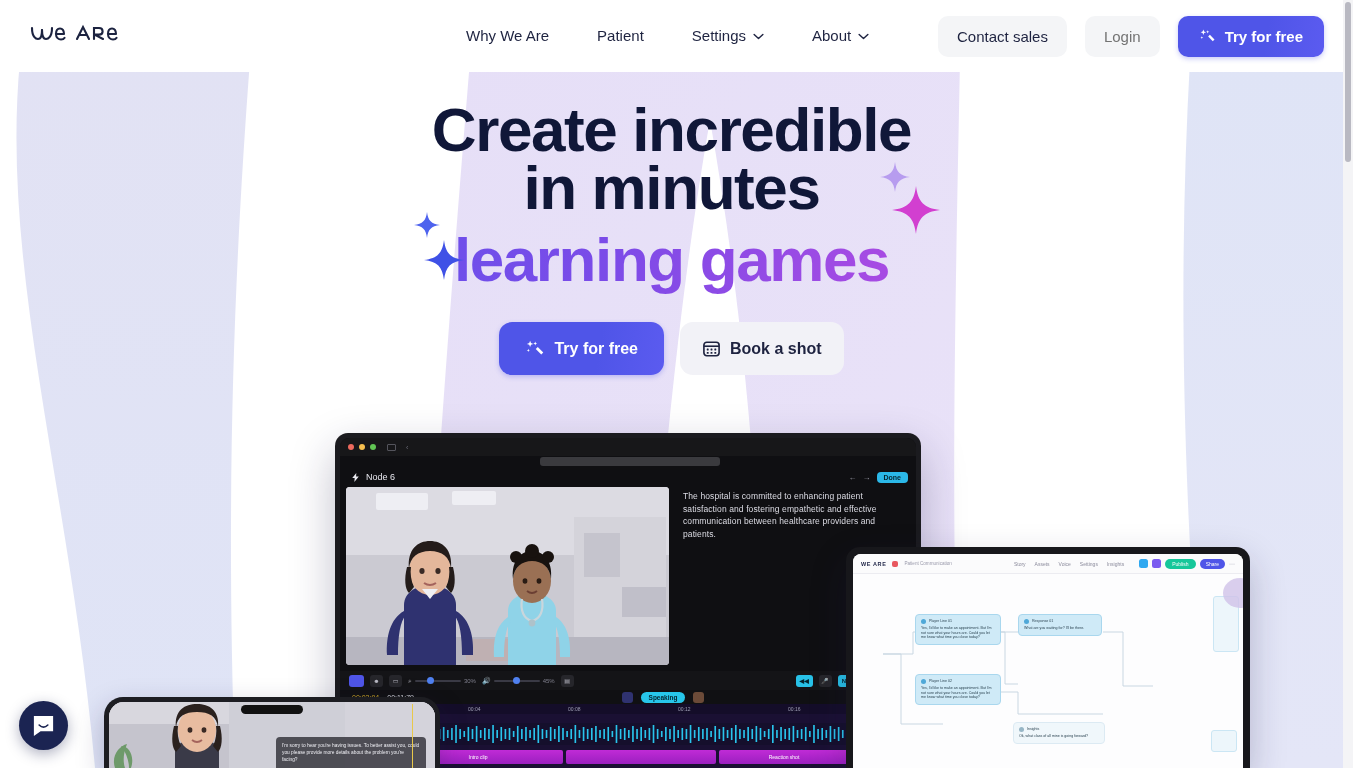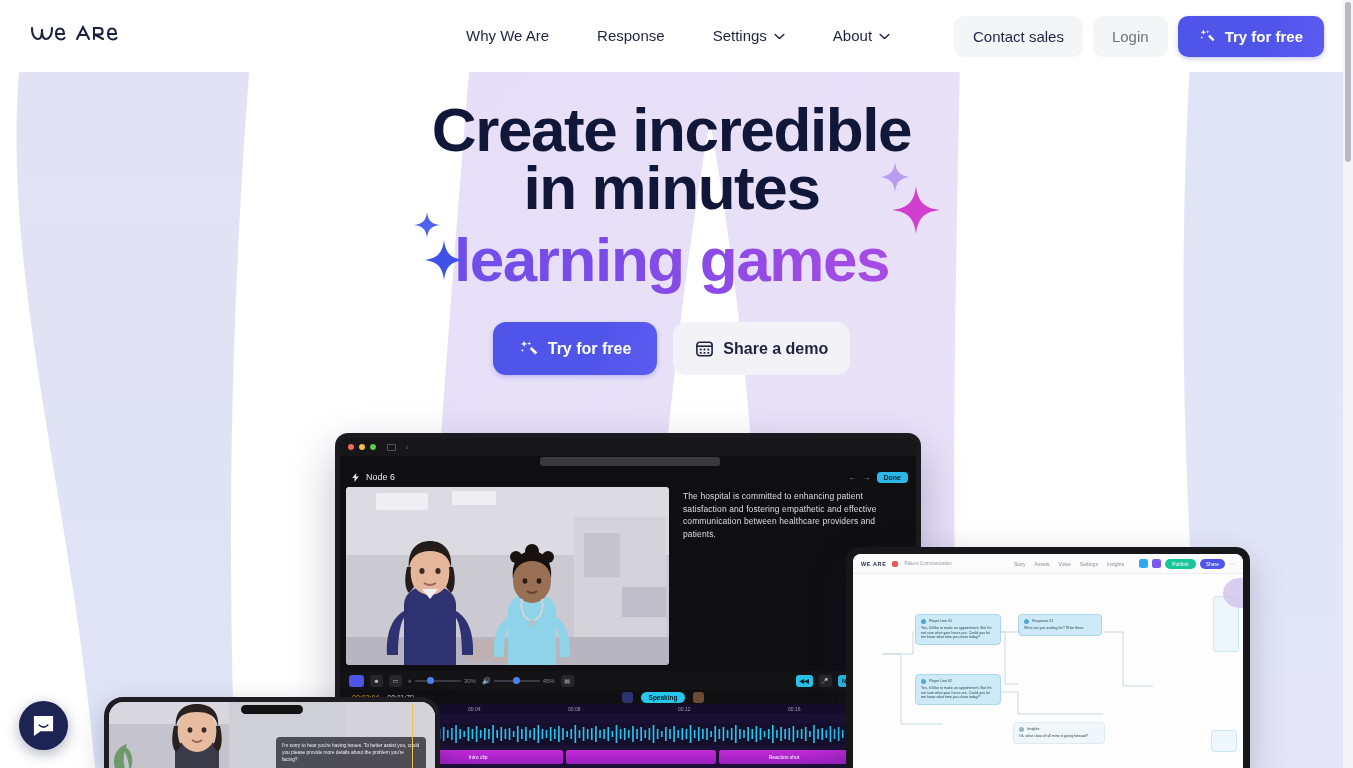--- a/index.html
+++ b/index.html
@@ -29,21 +29,21 @@
   .logo svg { display:block; }
 
   .nav { position:absolute; left:466px; top:24px; display:flex; align-items:center; gap:0; }
   .nav-item {
     font-size:15px; color:#1E2340; padding:0 24px; cursor:pointer;
     display:flex; align-items:center; gap:7px; white-space:nowrap; line-height:24px;
   }
   .nav-item:first-child { padding-left:0; }
   .chev { width:11px; height:7px; display:inline-block; }
 
-  .actions { position:absolute; right:19px; top:16px; display:flex; align-items:center; gap:10px; }
+  .actions { position:absolute; right:19px; top:16px; display:flex; align-items:center; gap:18px; }
   .btn {
     display:flex; align-items:center; justify-content:center; gap:9px;
     border-radius:10px; font-size:15px; cursor:pointer; white-space:nowrap;
   }
   .btn-ghost { background:#F4F5F7; color:#1E2340; height:41px; padding:0 19px; }
   .btn-plain { background:#F4F5F7; color:#737373; height:41px; padding:0 19px; }
   .btn-primary {
     background:linear-gradient(100deg,#4F55E8 0%,#4F55E8 60%,#5B5BF0 100%);
     color:#fff; height:41px; padding:0 21px; font-weight:700;
     box-shadow:0 2px 5px rgba(79,85,232,.30);
@@ -211,21 +211,21 @@
         <path d="M86 12 H78 C78 15.5 80.5 17.5 83 17.5 C84.8 17.5 86 16.8 86.6 15.8 M86 12 C86 8.5 84.4 6.5 82 6.5 C79.6 6.5 78 8.6 78 12"></path>
       </g>
     </svg>
   </div>
 
   <nav class="nav">
     <div class="nav-item">
       <span>Why We Are</span>
     </div>
     <div class="nav-item">
-      <span>Response</span>
+      <span>Patient</span>
     </div>
     <div class="nav-item">
       <span>Settings</span>
       <svg class="chev" viewBox="0 0 12 8">
         <path d="M1 1.6 L6 6.4 L11 1.6" fill="none" stroke="#1E2340" stroke-width="1.6" stroke-linecap="round" stroke-linejoin="round"></path>
       </svg>
     </div>
     <div class="nav-item">
       <span>About</span>
       <svg class="chev" viewBox="0 0 12 8">
@@ -276,21 +276,21 @@
         <path d="M2 7.6 H18" stroke="#1E2340" stroke-width="1.7"></path>
         <g fill="#1E2340">
           <rect x="5" y="10" width="2" height="2" rx="0.4"></rect>
             <rect x="9" y="10" width="2" height="2" rx="0.4"></rect>
           <rect x="13" y="10" width="2" height="2" rx="0.4"></rect>
             <rect x="5" y="13.6" width="2" height="2" rx="0.4"></rect>
           <rect x="9" y="13.6" width="2" height="2" rx="0.4"></rect>
             <rect x="13" y="13.6" width="2" height="2" rx="0.4"></rect>
         </g>
       </svg>
-      <span>Share a demo</span>
+      <span>Book a shot</span>
     </div>
   </div>
 </div>
 
 <svg class="sp" style="left:414px;top:212px;" width="26" height="26" viewBox="0 0 24 24">
   <path d="M12 0 C13 8 16 11 24 12 C16 13 13 16 12 24 C11 16 8 13 0 12 C8 11 11 8 12 0 Z" fill="#4E63EE"></path>
 </svg>
 <svg class="sp" style="left:424px;top:240px;" width="40" height="40" viewBox="0 0 24 24">
   <path d="M12 0 C13 8 16 11 24 12 C16 13 13 16 12 24 C11 16 8 13 0 12 C8 11 11 8 12 0 Z" fill="#3F51E6"></path>
 </svg>

